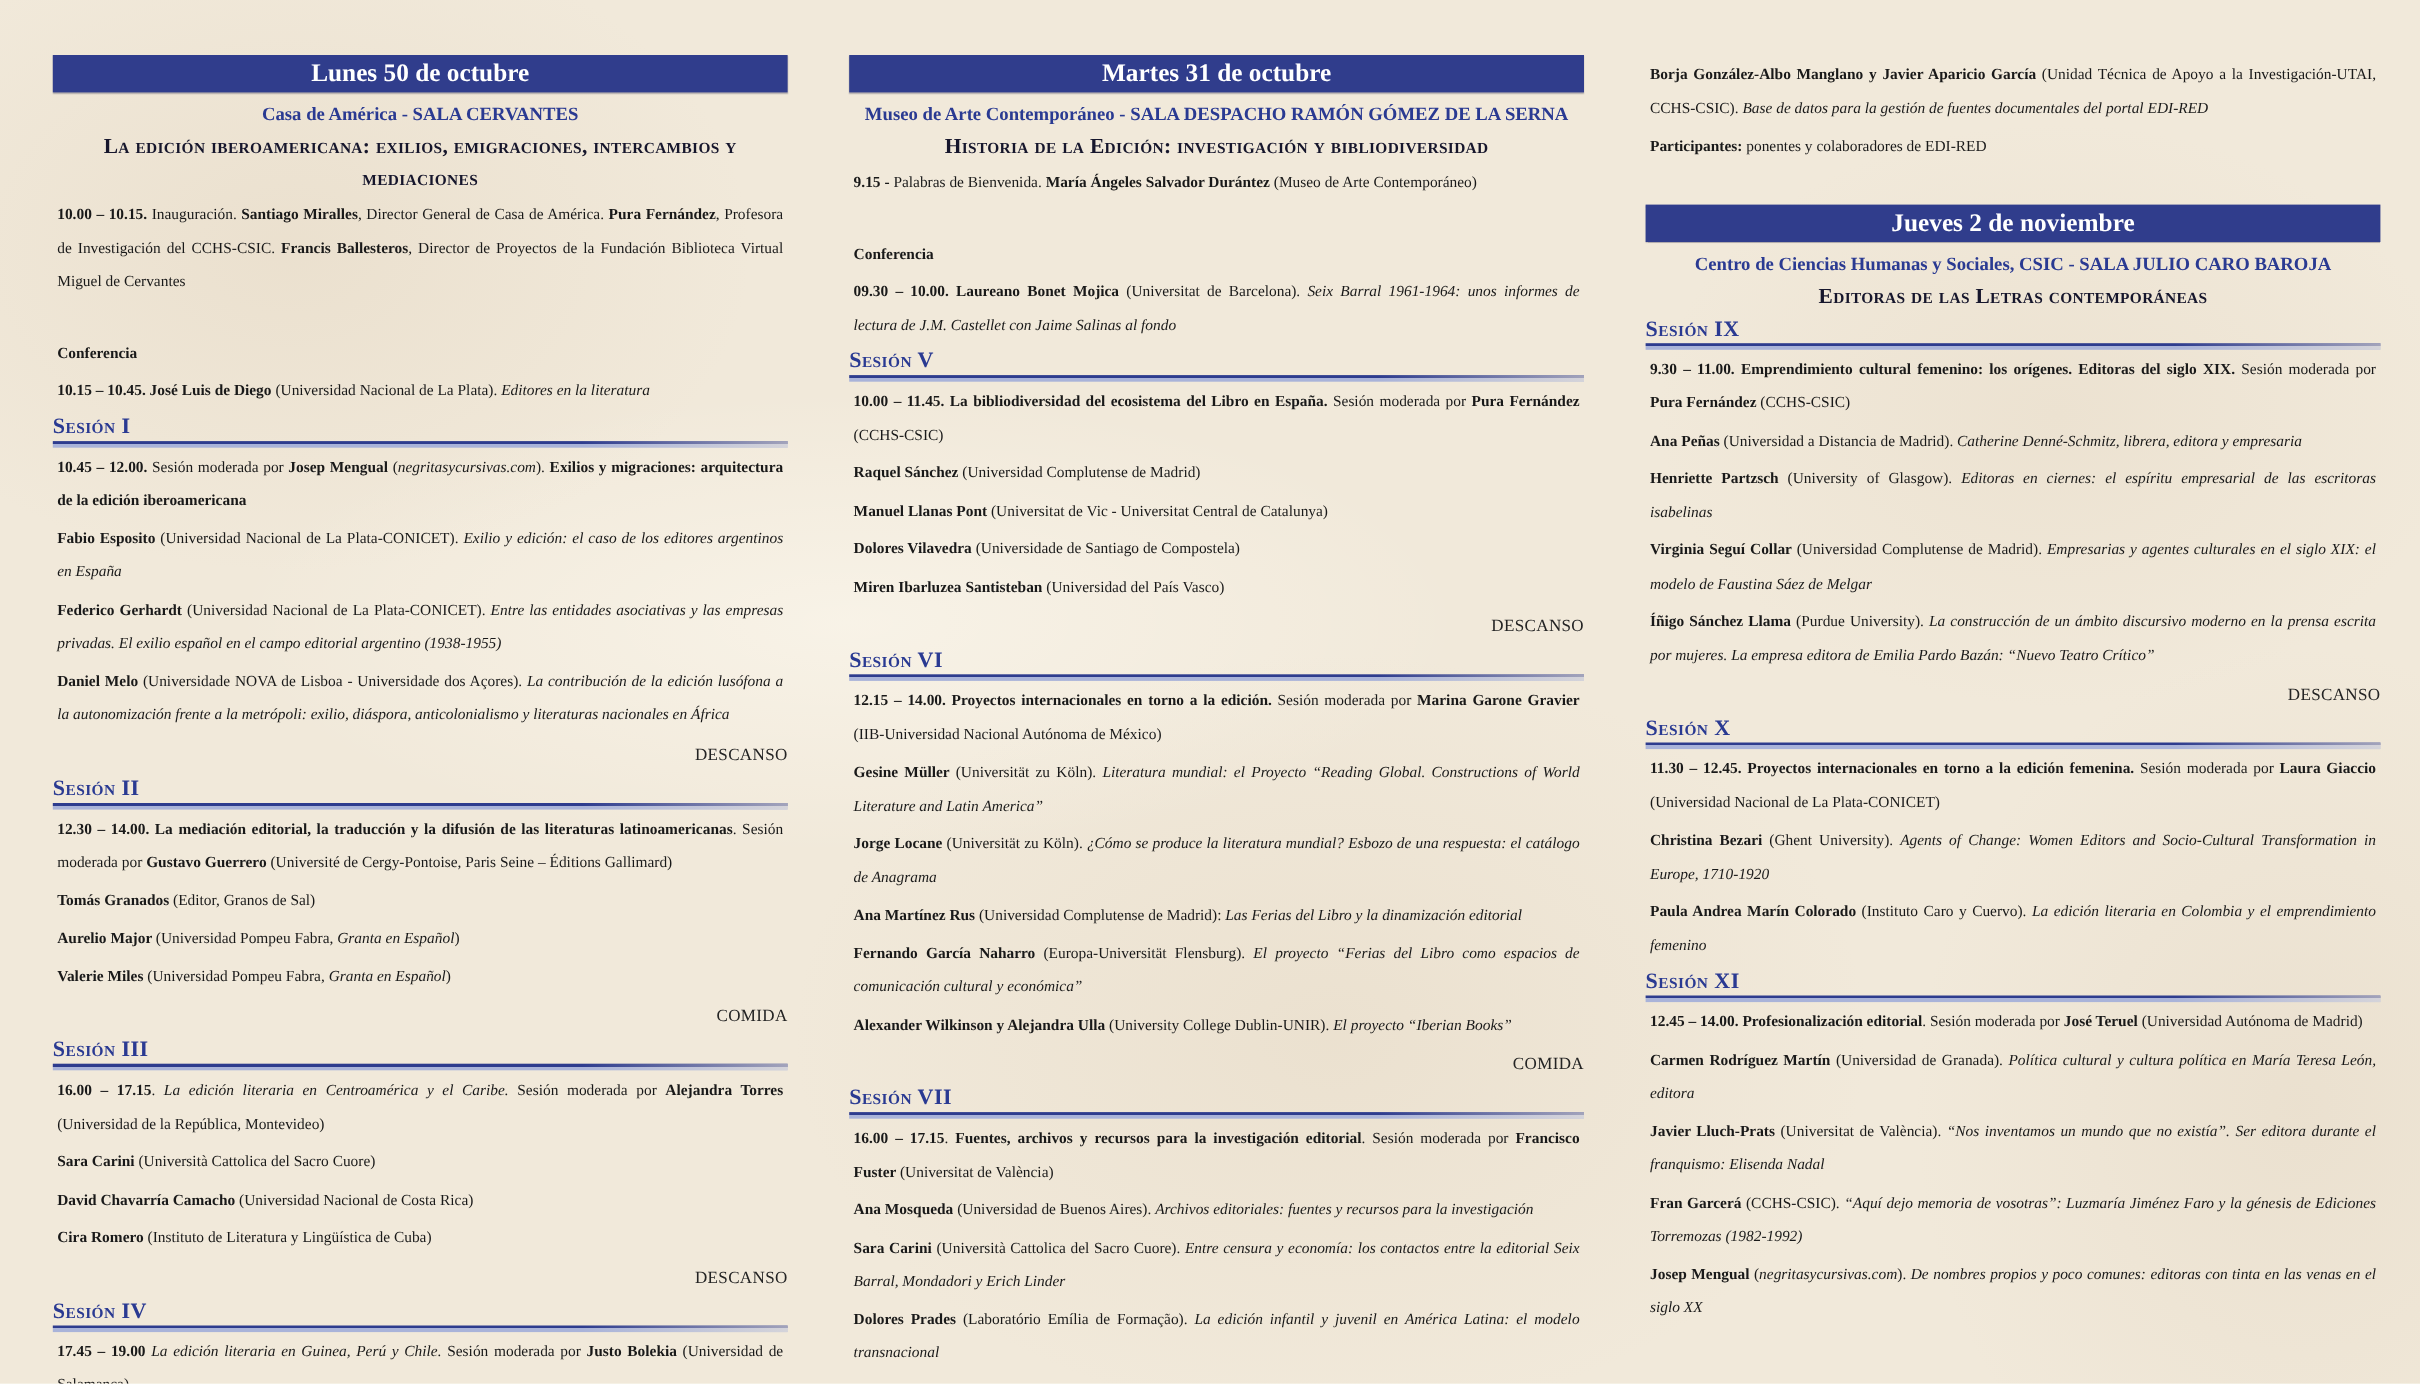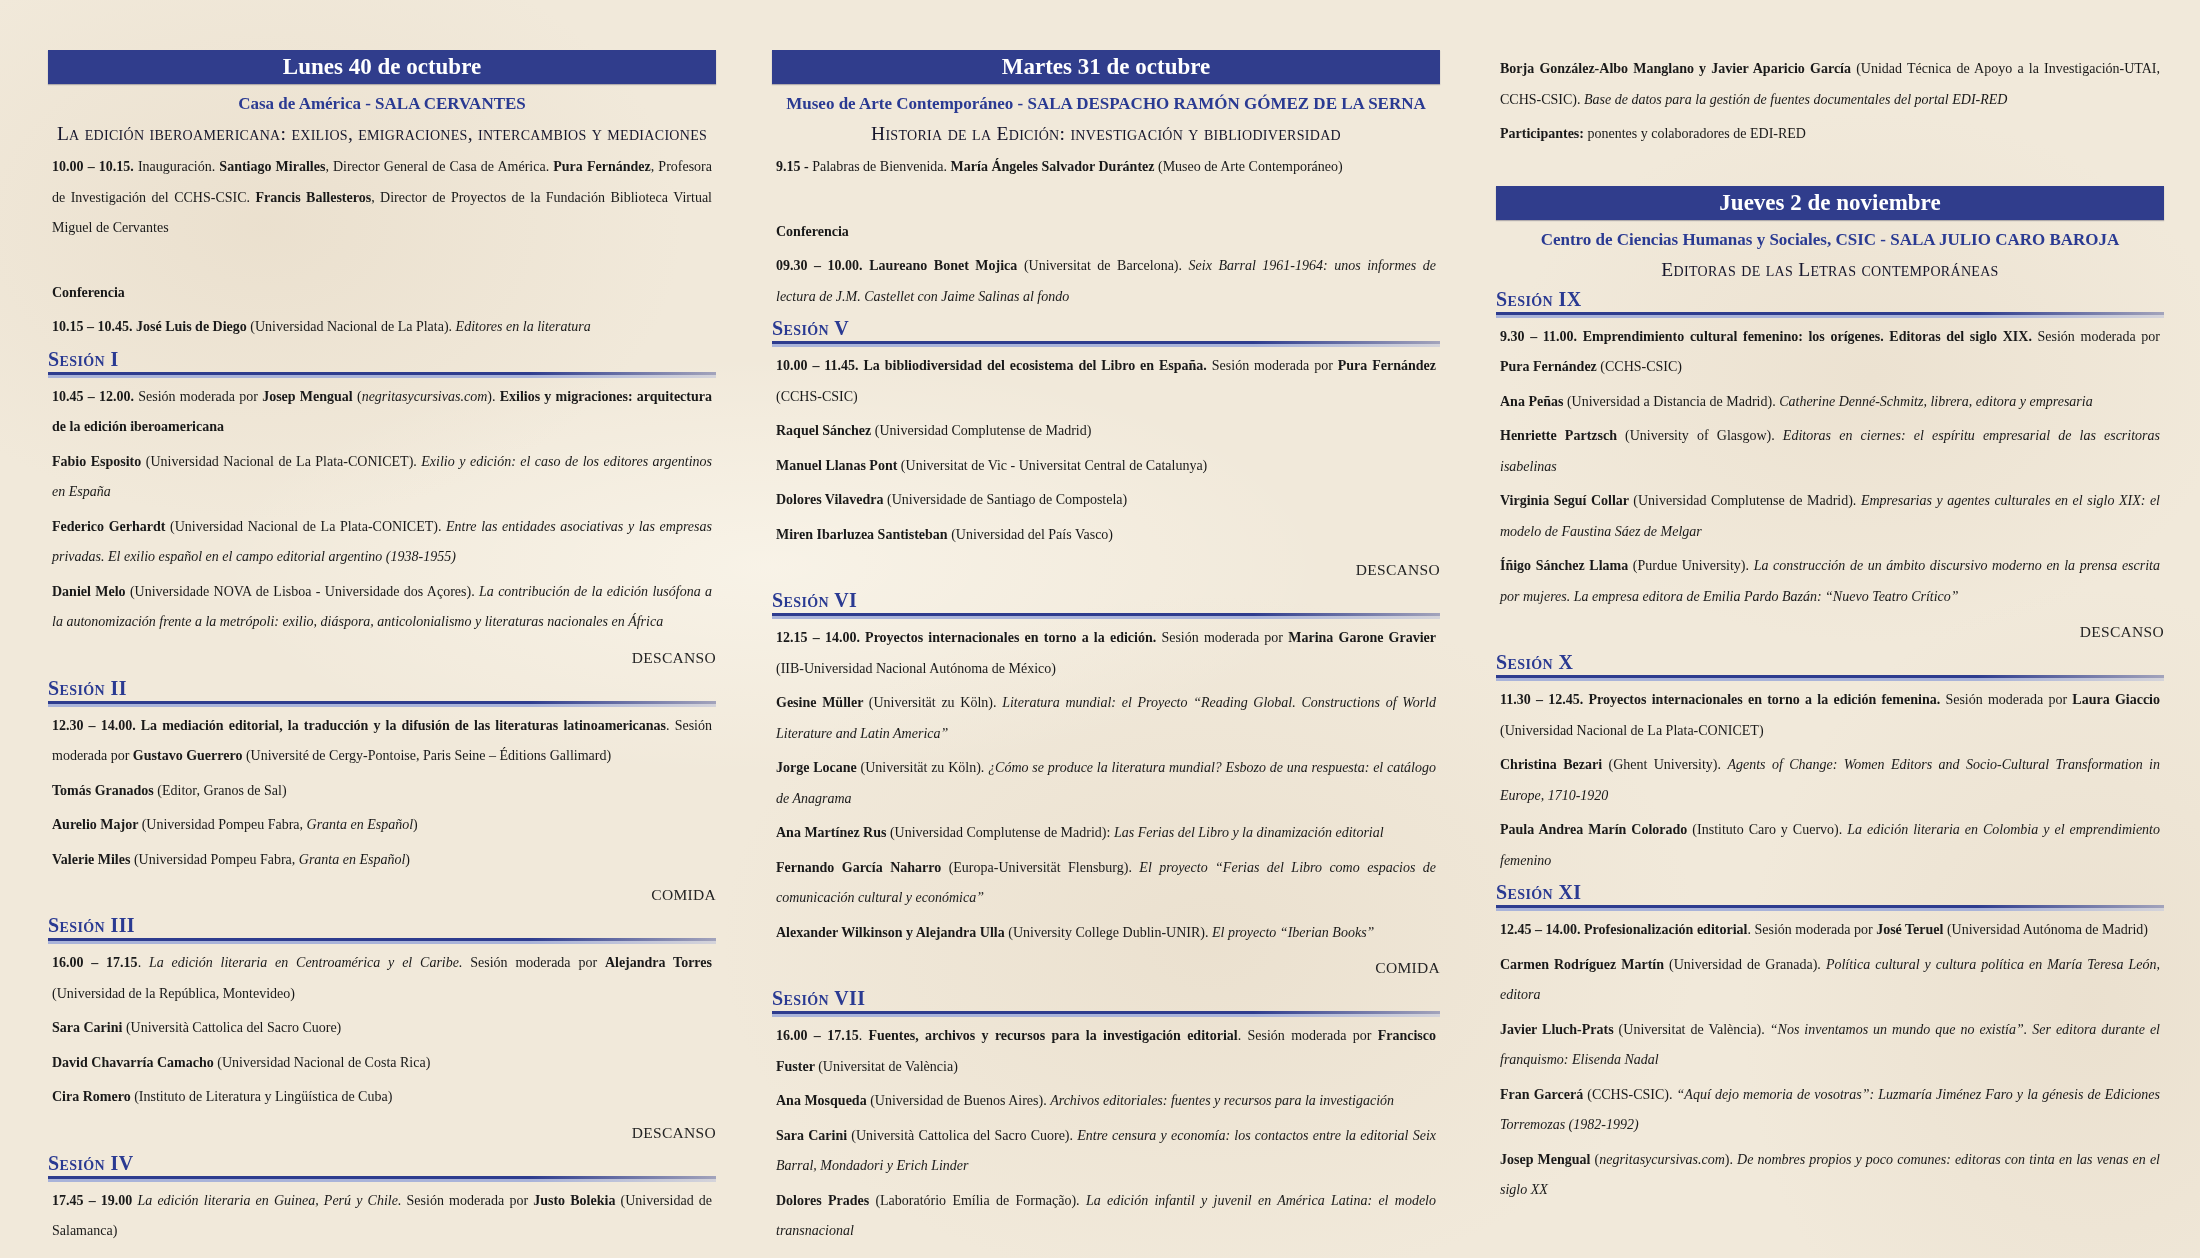--- a/index.html
+++ b/index.html
@@ -36,21 +36,21 @@
   .venue{
     color:var(--accent-text,#2a3a92);
     font-weight:700;
     text-align:center;
     font-size:17px;
     line-height:26px;
     margin-bottom:2px;
   }
   .col-title{
     font-variant:small-caps;
-    font-weight:400;
+    font-weight:700;
     text-align:center;
     font-size:19.5px;
     line-height:29px;
     color:#16162c;
     letter-spacing:.3px;
     margin-bottom:3px;
   }
   .session{margin:3px 0 4px;}
   .session-name{
     display:block;
@@ -84,21 +84,21 @@
     color:#242424;
     letter-spacing:.3px;
   }
   .gap{height:26px;}
 </style>
 </head>
 <body>
 
 <div class="page" id="page" style="--accent: #303d8c; --accent-text: #2a3a92;">
     <div class="column">
-      <div class="day-header">Lunes 40 de octubre</div>
+      <div class="day-header">Lunes 50 de octubre</div>
       <div class="venue">Casa de América - SALA CERVANTES</div>
       <div class="col-title">La edición iberoamericana: exilios, emigraciones, intercambios y mediaciones</div>
       <p class="para"><span class="r-b">10.00 – 10.15. </span><span class="r-n">Inauguración. </span><span class="r-b">Santiago Miralles</span><span class="r-n">, Director General de Casa de América. </span><span class="r-b">Pura Fernández</span><span class="r-n">, Profesora de Investigación del CCHS-CSIC. </span><span class="r-b">Francis Ballesteros</span><span class="r-n">, Director de Proyectos de la Fundación Biblioteca Virtual Miguel de Cervantes</span></p>
       <div class="gap"></div>
       <p class="para"><span class="r-b">Conferencia</span></p>
       <p class="para"><span class="r-b">10.15 – 10.45. José Luis de Diego </span><span class="r-n">(Universidad Nacional de La Plata). </span><span class="r-i">Editores en la literatura</span></p>
       <div class="session">
         <span class="session-name">Sesión I</span>
         <div class="session-rule"></div>
       </div>

